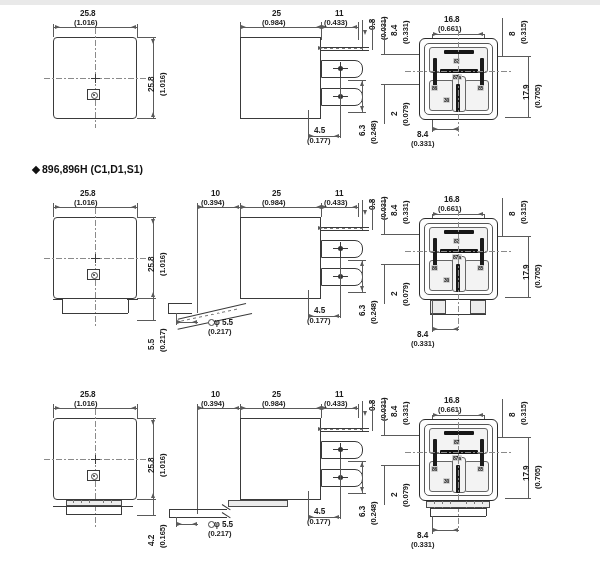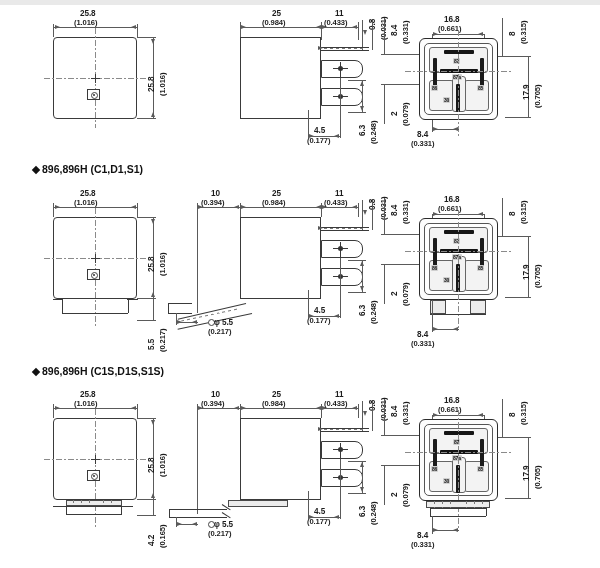--- a/index.html
+++ b/index.html
@@ -401,23 +401,20 @@
     <div class="ln h" style="left:430px;top:314px;width:56px;"></div>
 
     <div class="dim dimh" style="left:432px;top:329px;width:27px;"></div>
     <div class="arrowR" style="left:433px;top:327px;"></div>
     <div class="arrowL" style="left:453px;top:327px;"></div>
     <div class="dim dimv" style="left:432px;top:300px;height:32px;"></div>
     <div class="txt num" style="left:417px;top:330px;">8.4</div>
     <div class="txt inch" style="left:411px;top:339px;">(0.331)</div>
   </div>
 
-  <div class="hdr" style="left:33px;top:365px;">
-    <span class="dia"></span><span>896,896H (C1S,D1S,S1S)</span>
-  </div>
 
   <div>
     <div class="dim dimh" style="left:53px;top:408px;width:85px;"></div>
     <div class="arrowR" style="left:55px;top:406px;"></div>
     <div class="arrowL" style="left:131px;top:406px;"></div>
     <div class="dim dimv" style="left:53px;top:404px;height:14px;"></div>
     <div class="dim dimv" style="left:137px;top:404px;height:14px;"></div>
     <div class="txt num" style="left:80px;top:390px;">25.8</div>
     <div class="txt inch" style="left:74px;top:399px;">(1.016)</div>
 

